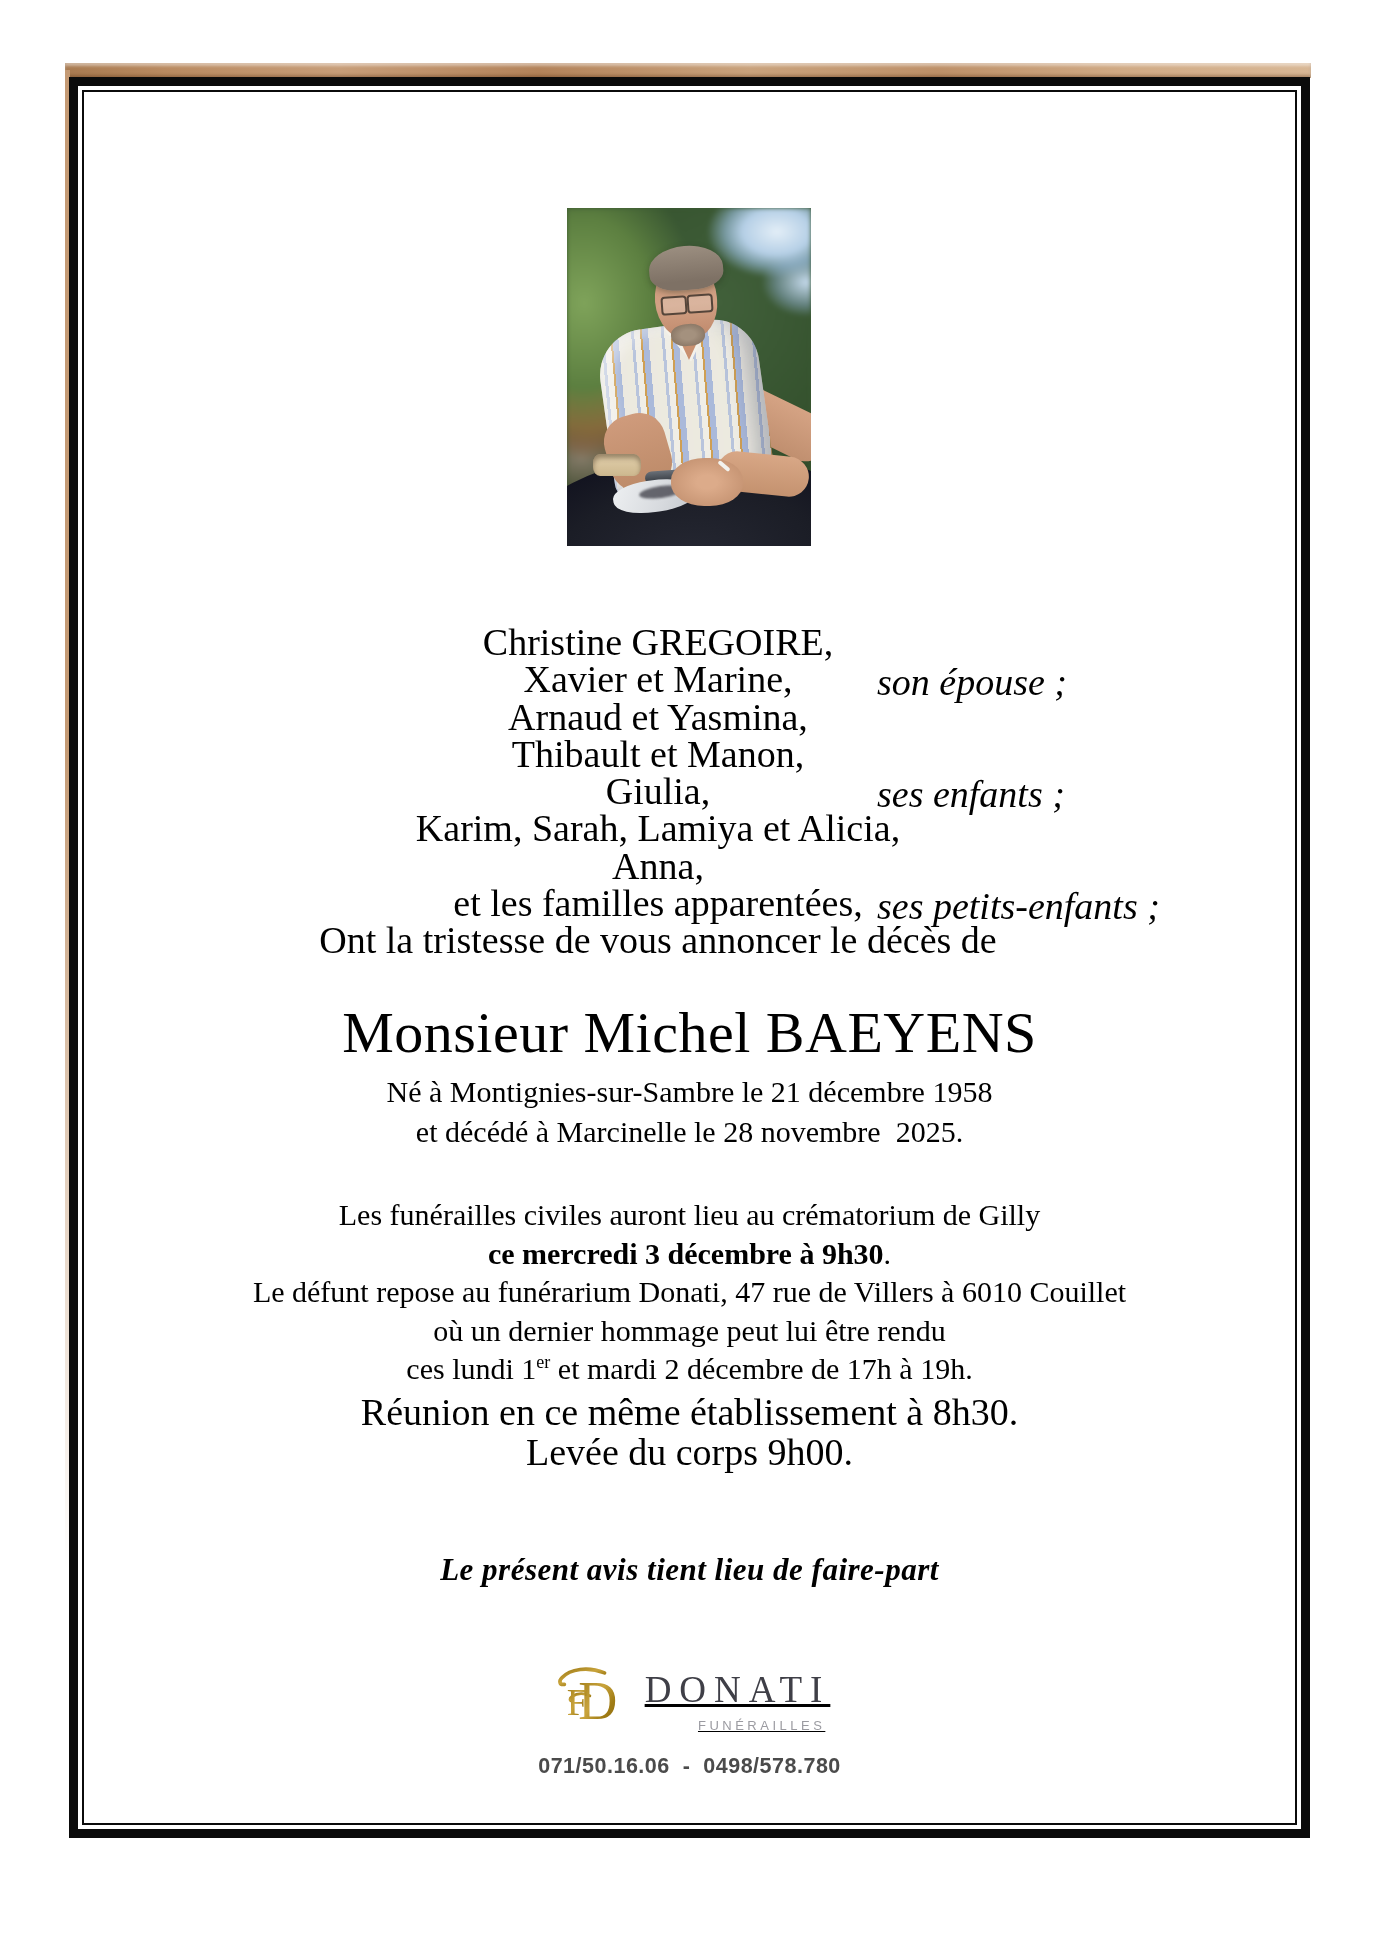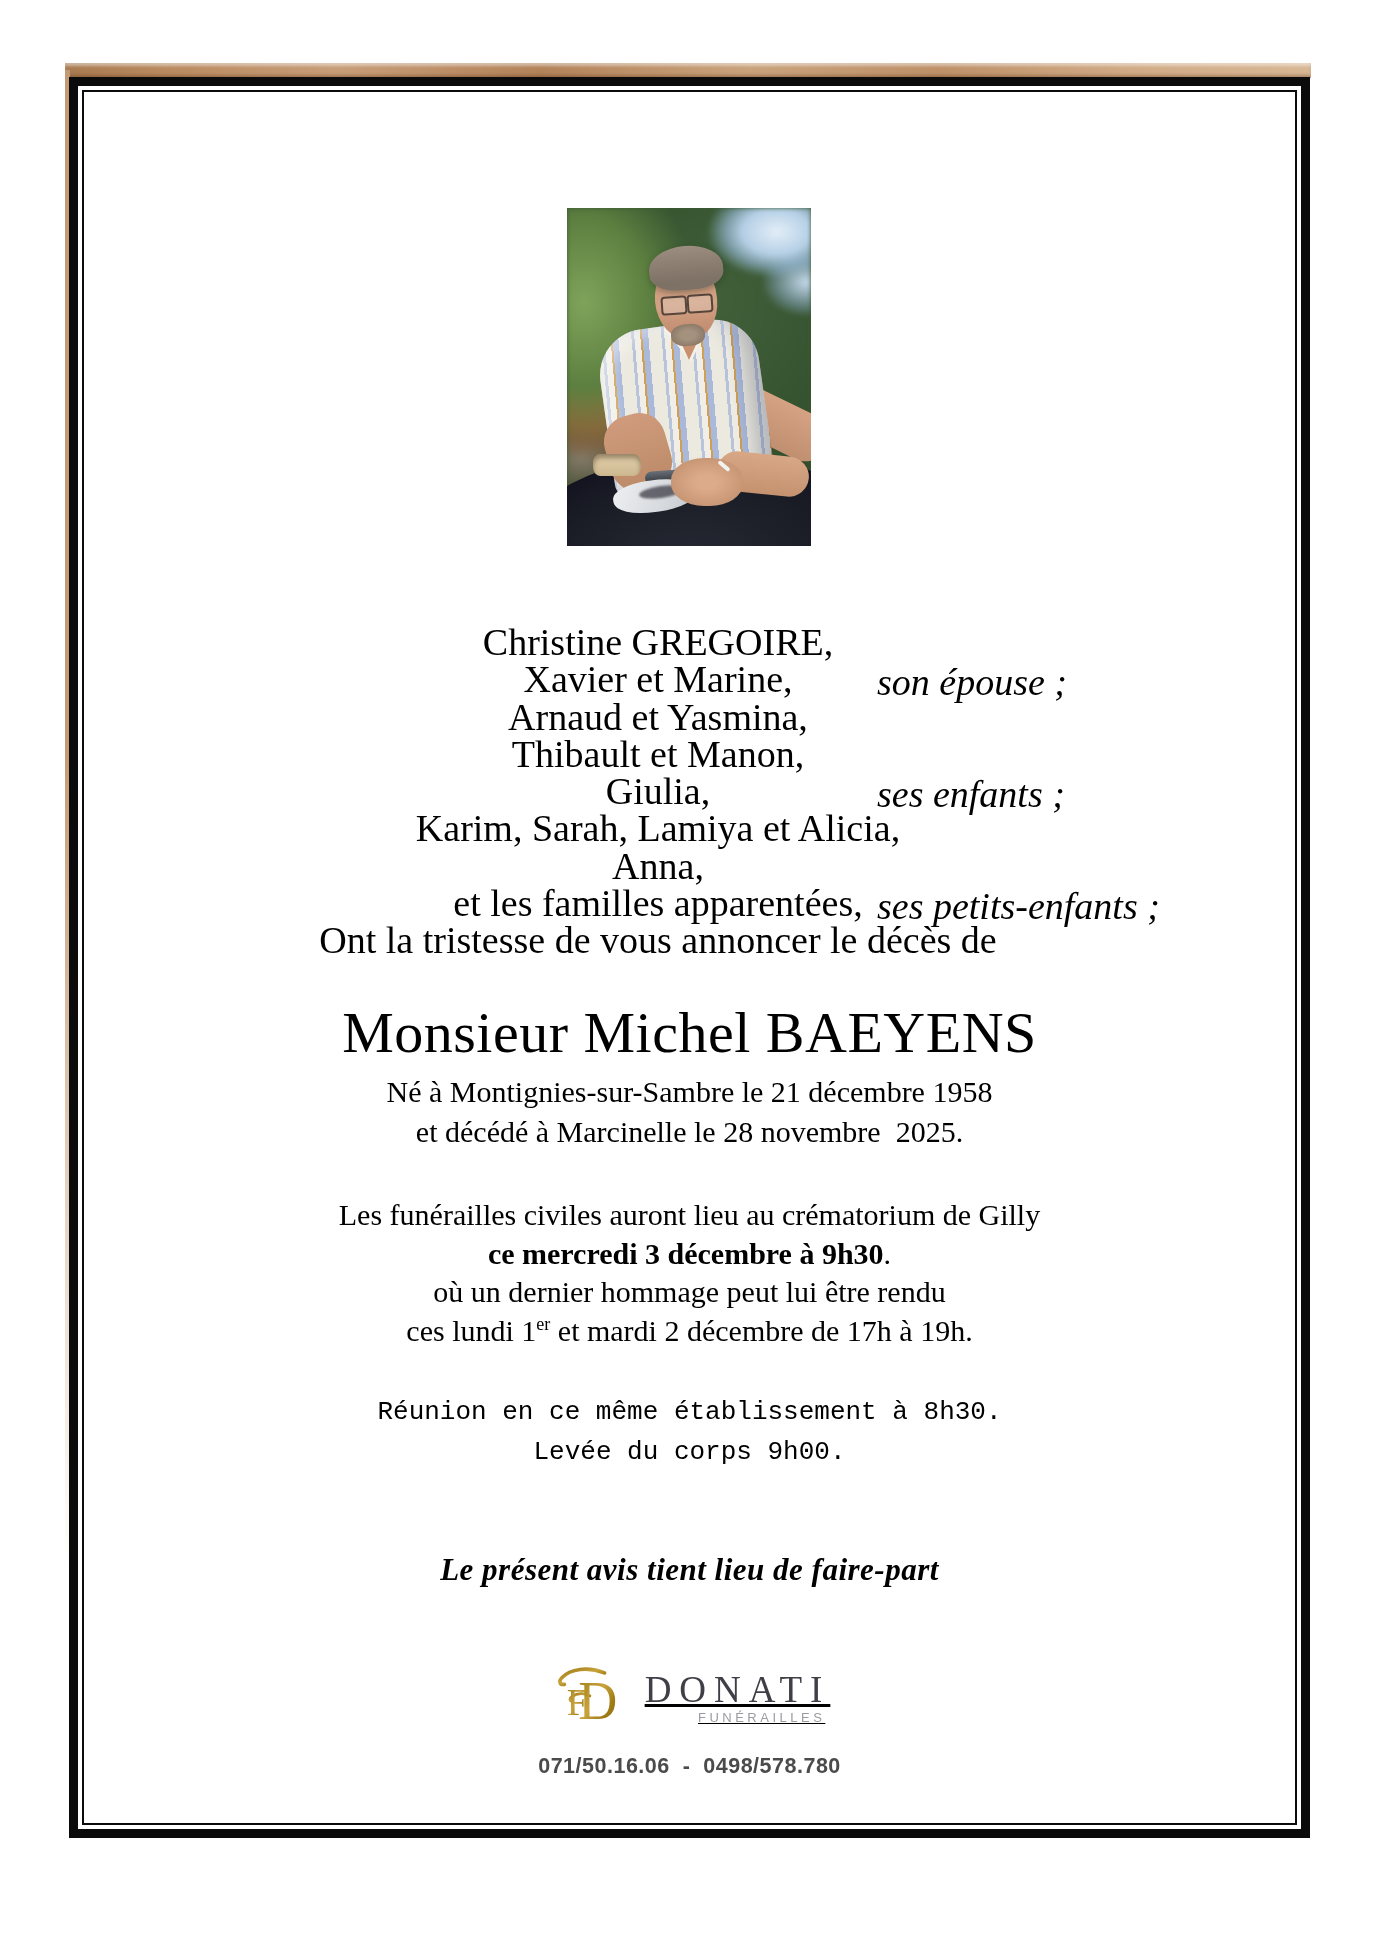--- a/index.html
+++ b/index.html
@@ -70,31 +70,31 @@
 
   
   .family{left:98px;top:624px;width:1120px;font-size:38px;line-height:37.3px;text-align:center;}
   .family-row{position:relative;height:37.3px;white-space:nowrap;}
   .relation{position:absolute;left:779px;top:0;font-style:italic;margin-top:40px;}
   .centerblock{left:84px;width:1211px;text-align:center;}
   .title{top:1002px;font-size:58px;line-height:62px;letter-spacing:0.5px;}
   .subtitle{top:1072px;font-size:30px;line-height:40px;}
   .pre{white-space:pre;}
   .ceremony{top:1196px;font-size:30px;line-height:38.6px;}
-  .meeting{top:1392px;font-size:26px;line-height:40px;font-family:Liberation Mono, monospace;}
+  .meeting{top:1392px;font-size:38px;line-height:40px;}
   .notice{top:1552px;font-size:31px;font-weight:bold;font-style:italic;letter-spacing:0.5px;}
   .bold{font-weight:bold;}
   sup.ord{font-size:0.6em;vertical-align:super;line-height:0;text-align:right;}
 
   
   .logo-row{left:84px;top:1662px;width:1211px;display:flex;justify-content:center;align-items:flex-start;}
   .logo-mark{width:82px;height:66px;margin-right:6px;}
   .logo-texts{display:flex;flex-direction:column;align-items:flex-end;padding-top:10px;text-decoration:underline;}
   .brand-name{font-family:"Liberation Serif",serif;font-size:37px;letter-spacing:8px;color:#3f3f47;line-height:36px;margin-right:-8px;}
-  .brand-sub{font-family:"Liberation Sans",sans-serif;font-size:13px;letter-spacing:3.5px;color:#9b9ba1;margin-top:2px;margin-right:-3px;}
+  .brand-sub{font-family:"Liberation Sans",sans-serif;font-size:13px;letter-spacing:3.5px;color:#9b9ba1;margin-top:10px;margin-right:-3px;}
   .phone{left:84px;top:1726px;width:1211px;text-align:center;
     font-family:"Liberation Sans",sans-serif;font-weight:bold;font-size:21.5px;color:#4b4b4b;letter-spacing:0.5px;margin-top:28px;}
 </style>
 </head>
 <body>
 
 <div class="page">
 
   <div class="abs tan-top"></div>
   <div class="abs tan-left"></div>
@@ -165,20 +165,21 @@
 
   <div class="abs centerblock title">Monsieur Michel BAEYENS</div>
   <div class="abs centerblock subtitle">
     <div class="pre">Né à Montignies-sur-Sambre le 21 décembre 1958</div>
     <div class="pre">et décédé à Marcinelle le 28 novembre  2025.</div>
   </div>
 
   <div class="abs centerblock ceremony">
     <div>Les funérailles civiles auront lieu au crématorium de Gilly</div>
     <div><span class="bold">ce mercredi 3 décembre à 9h30</span><span>.</span></div>
+    <div>Le défunt repose au funérarium Donati, 47 rue de Villers à 6010 Couillet</div>
     <div>où un dernier hommage peut lui être rendu</div>
     <div class="pre"><span>ces lundi 1</span><sup class="ord">er</sup><span> et mardi 2 décembre de 17h à 19h.</span></div>
   </div>
 
   <div class="abs centerblock meeting">
     <div>Réunion en ce même établissement à 8h30.</div>
     <div>Levée du corps 9h00.</div>
   </div>
 
   <div class="abs centerblock notice">Le présent avis tient lieu de faire-part</div>

